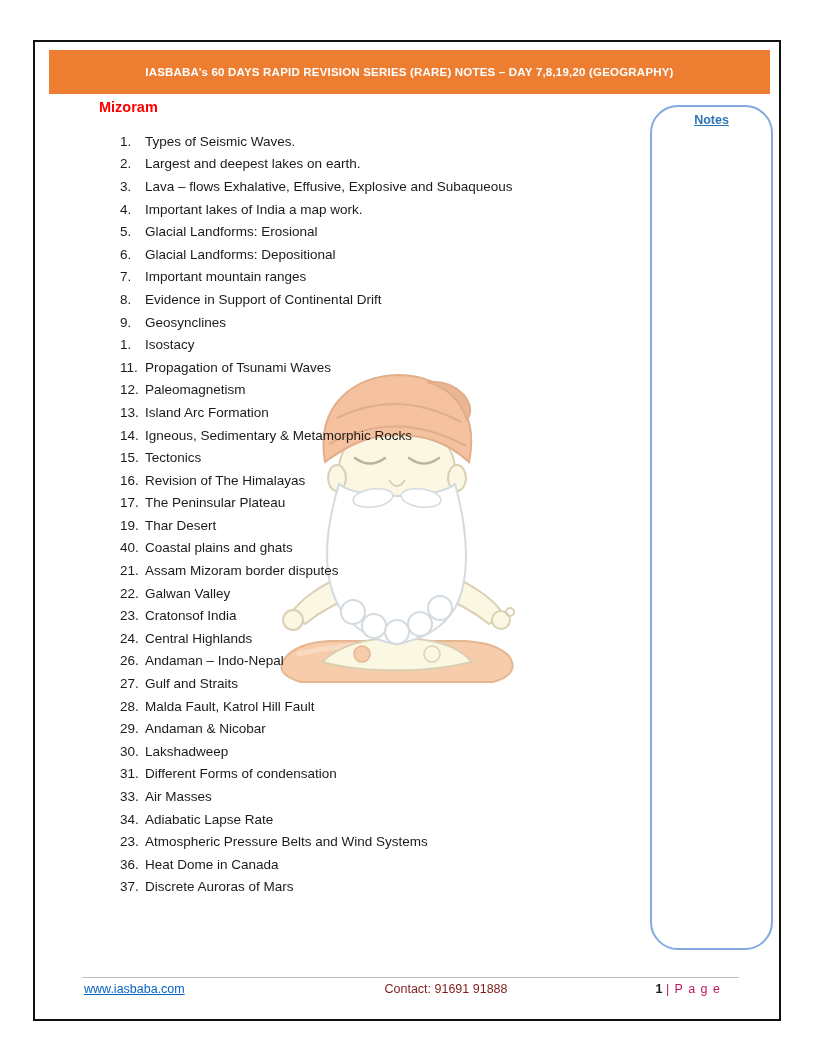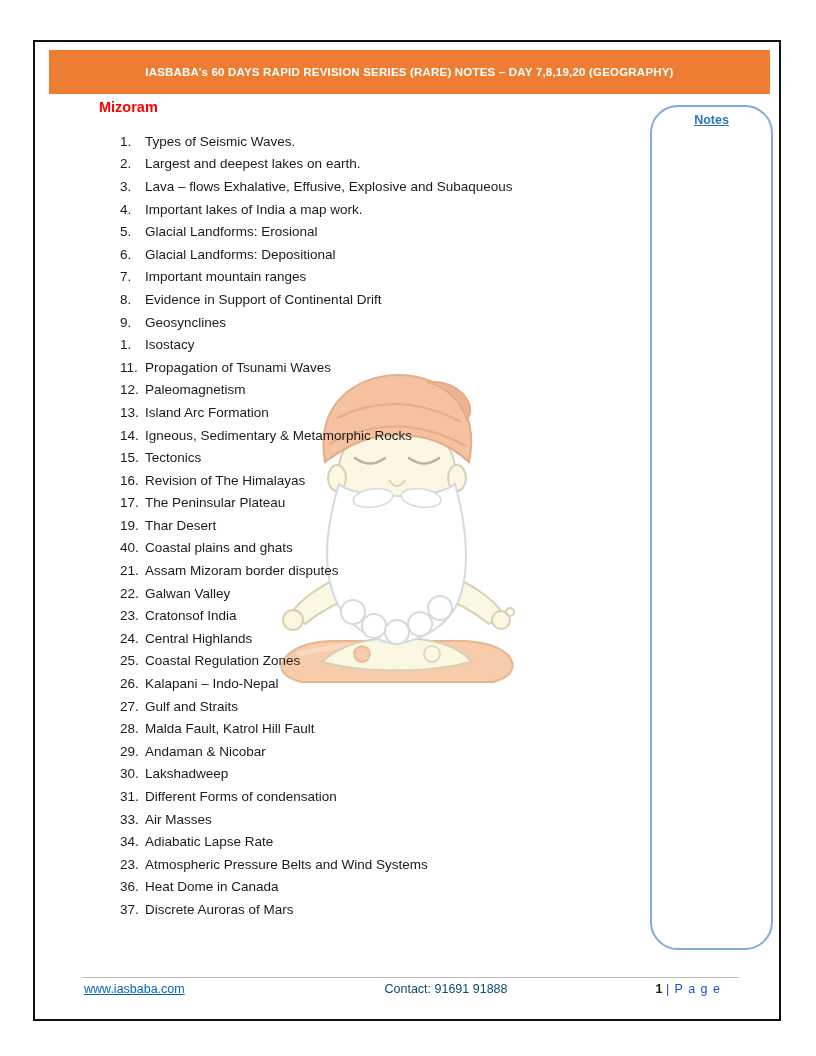--- a/index.html
+++ b/index.html
@@ -49,21 +49,21 @@
   .footer-divider{
     position:absolute;left:47px;top:935px;width:657px;height:0;
     border-top:1px solid #bfbfbf;
   }
   .footer-link{
     position:absolute;left:49px;top:940px;
     font-size:12.5px;text-decoration:underline;cursor:pointer;
   }
   .footer-contact{
     position:absolute;left:411px;top:940px;transform:translateX(-50%);
-    font-size:12.5px;color:#0c4a6e;text-align:right;
+    font-size:12.5px;color:#7f1d1d;text-align:right;
   }
   .footer-page{
     position:absolute;right:58px;top:940px;font-size:12.5px;
   }
   .footer-page .pg-num{font-weight:bold;color:#1b1b1b;}
   .footer-page .pg-word{color:#a6a6a6;letter-spacing:1px;}
 </style>
 </head>
 <body>
 
@@ -228,28 +228,24 @@
       <div class="topic-row">
         <span class="topic-num">23.</span>
         <span class="topic-text">Cratonsof India</span>
       </div>
 
       <div class="topic-row">
         <span class="topic-num">24.</span>
         <span class="topic-text">Central Highlands</span>
       </div>
 
-      <div class="topic-row">
-        <span class="topic-num">25.</span>
-        <span class="topic-text">Coastal Regulation Zones</span>
-      </div>
 
       <div class="topic-row">
         <span class="topic-num">26.</span>
-        <span class="topic-text">Kalapani – Indo-Nepal</span>
+        <span class="topic-text">Andaman – Indo-Nepal</span>
       </div>
 
       <div class="topic-row">
         <span class="topic-num">27.</span>
         <span class="topic-text">Gulf and Straits</span>
       </div>
 
       <div class="topic-row">
         <span class="topic-num">28.</span>
         <span class="topic-text">Malda Fault, Katrol Hill Fault</span>
@@ -302,16 +298,16 @@
   </div>
 
   <div class="footer-divider"></div>
 
   <a class="footer-link" style="color: rgb(5, 99, 193);">www.iasbaba.com</a>
 
   <div class="footer-contact">Contact: 91691 91888</div>
 
   <div class="footer-page">
     <span class="pg-num">1</span>
-    <span class="pg-word" style="color: #1d4ed8;">| P a g e</span>
+    <span class="pg-word" style="color: #be185d;">| P a g e</span>
   </div>
 
 </div>
 
 </body></html>

